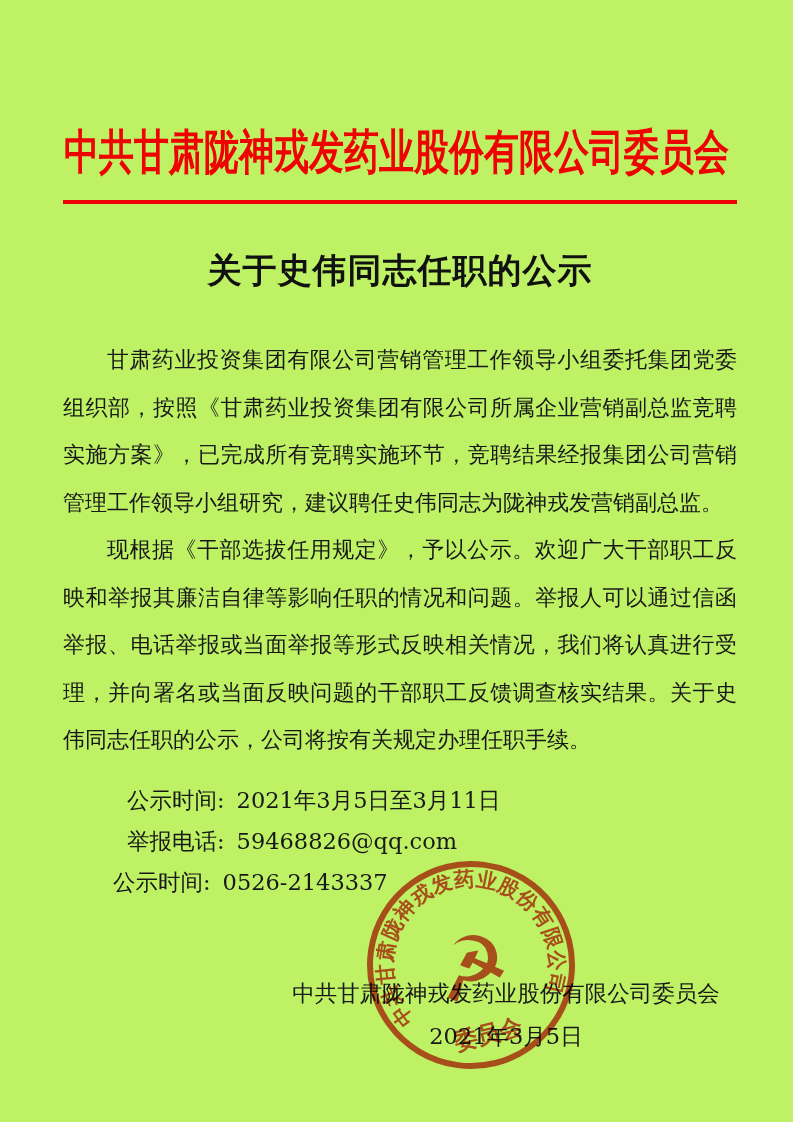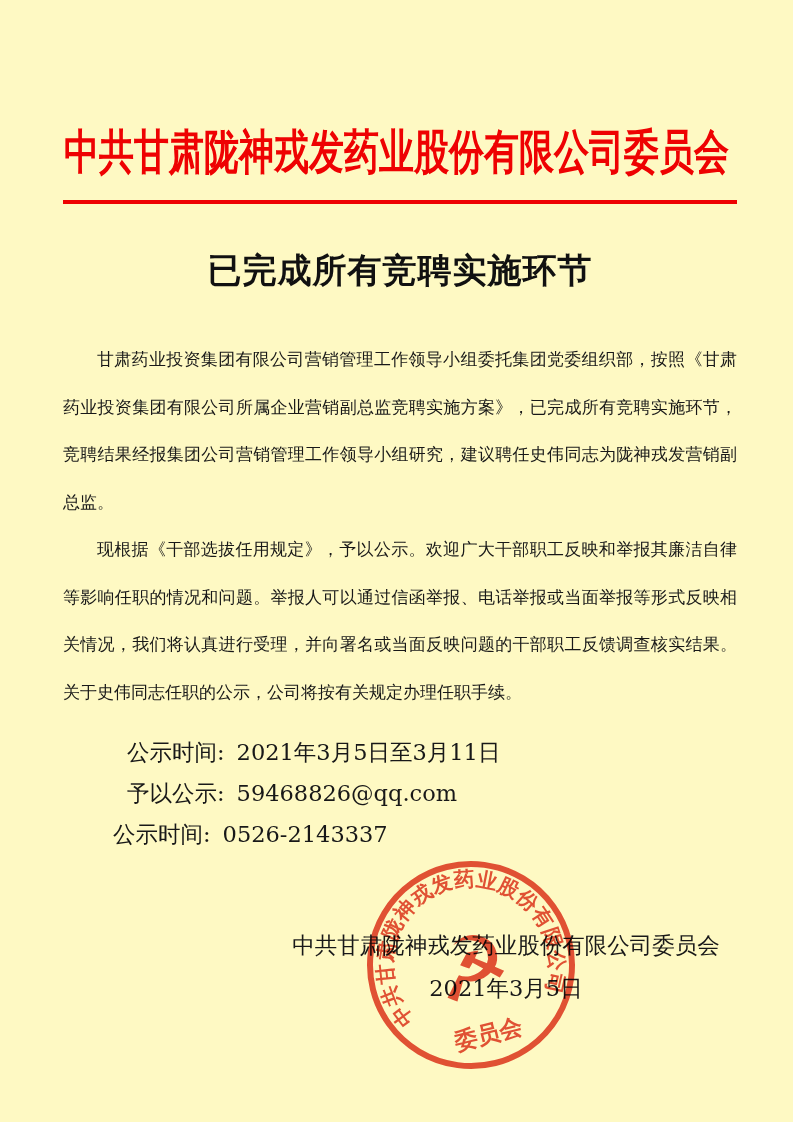--- a/index.html
+++ b/index.html
@@ -4,21 +4,21 @@
 <style>
   html, body {
     margin: 0;
     padding: 0;
     background: #ffffff;
   }
   .page {
     position: relative;
     width: 793px;
     height: 1122px;
-    background: #fef9c3;
+    background: #bef264;
     overflow: hidden;
     font-family: "DejaVu Serif", "Liberation Serif", serif;
     color: #1a1a1a;
   }
   
   .org-header {
     margin: 127px 30px 0 30px;
     height: 50px;
     line-height: 50px;
     text-align: center;
@@ -40,21 +40,21 @@
     margin: 44px 56px 0 63px;
     text-align: center;
     font-size: 34px;
     font-weight: bold;
     color: #111111;
     letter-spacing: 1px;
   }
   
   .body-text {
     margin: 42px 56px 0 63px;
-    font-size: 17px;
+    font-size: 22px;
     line-height: 47.5px;
     text-align: justify;
     color: #181818;
   }
   .body-text p {
     margin: 0;
     text-indent: 2em;
   }
   
   .info-block {
@@ -105,33 +105,33 @@
 </style>
 </head>
 <body>
 
 <div class="page">
 
   <h1 class="org-header">中共甘肃陇神戎发药业股份有限公司委员会</h1>
 
   <div class="red-rule"></div>
 
-  <h2 class="doc-title">已完成所有竞聘实施环节</h2>
+  <h2 class="doc-title">关于史伟同志任职的公示</h2>
 
   <div class="body-text">
     <p>甘肃药业投资集团有限公司营销管理工作领导小组委托集团党委组织部，按照《甘肃药业投资集团有限公司所属企业营销副总监竞聘实施方案》，已完成所有竞聘实施环节，竞聘结果经报集团公司营销管理工作领导小组研究，建议聘任史伟同志为陇神戎发营销副总监。</p>
     <p>现根据《干部选拔任用规定》，予以公示。欢迎广大干部职工反映和举报其廉洁自律等影响任职的情况和问题。举报人可以通过信函举报、电话举报或当面举报等形式反映相关情况，我们将认真进行受理，并向署名或当面反映问题的干部职工反馈调查核实结果。关于史伟同志任职的公示，公司将按有关规定办理任职手续。</p>
   </div>
 
   <div class="info-block">
     <div class="info-line indent-a">
       <span>公示时间:</span><span class="info-value">2021年3月5日至3月11日</span>
     </div>
     <div class="info-line indent-a">
-      <span>予以公示:</span><span class="info-value">59468826@qq.com</span>
+      <span>举报电话:</span><span class="info-value">59468826@qq.com</span>
     </div>
     <div class="info-line indent-b">
       <span>公示时间:</span><span class="info-value">0526-2143337</span>
     </div>
   </div>
 
   <div class="signature-block">
     <div class="signature-org">中共甘肃陇神戎发药业股份有限公司委员会</div>
     <div class="signature-date">2021年3月5日</div>
   </div>

